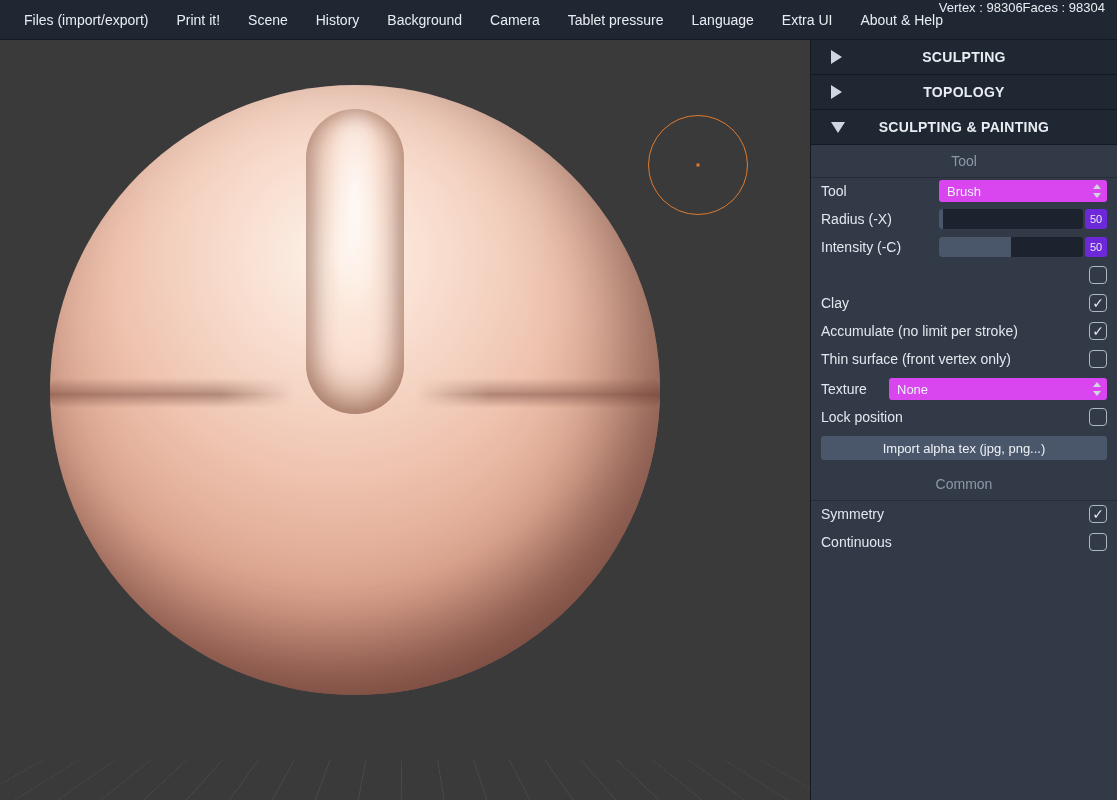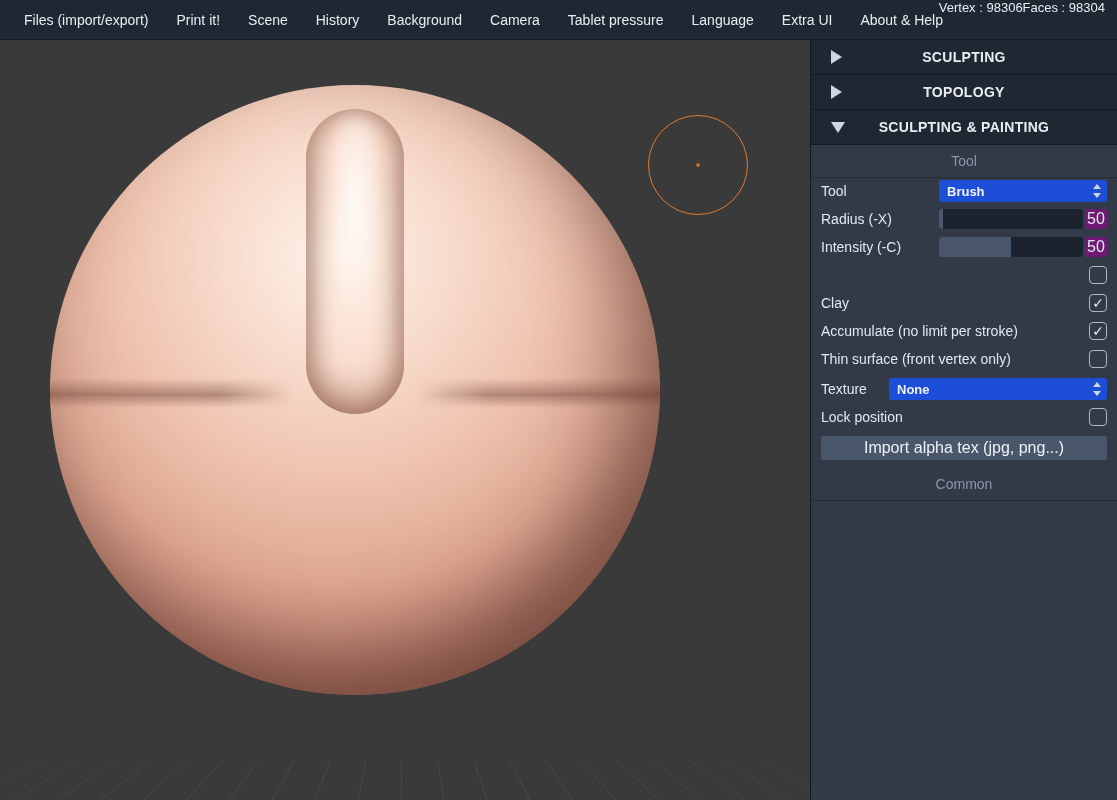--- a/index.html
+++ b/index.html
@@ -100,57 +100,57 @@
   }
 
   .row {
     display: flex; align-items: center; height: 26px; padding: 0 10px;
     gap: 8px;
   }
   .row .label { flex: 0 0 110px; color: #e3e8ef; font-size: 14px; white-space: nowrap; }
   .row .label.wide { flex: 1; }
 
   .select {
-    flex: 1; height: 22px; background: #1d4ed8; border-radius: 3px;
+    flex: 1; height: 22px; background: #d946ef; border-radius: 3px;
     display: flex; align-items: center; padding: 0 8px; font-size: 13px;
-    position: relative; color: #eef2f7; cursor: pointer; font-weight: bold;
+    position: relative; color: #eef2f7; cursor: pointer;
   }
   .select::after {
     content: ""; position: absolute; right: 6px; top: 4px;
     width: 0; height: 0; border-left: 4px solid transparent; border-right: 4px solid transparent;
     border-bottom: 5px solid #cfd6df;
   }
   .select::before {
     content: ""; position: absolute; right: 6px; bottom: 4px;
     width: 0; height: 0; border-left: 4px solid transparent; border-right: 4px solid transparent;
     border-top: 5px solid #cfd6df;
   }
 
   .slider-wrap { flex: 1; display: flex; align-items: center; gap: 2px; }
   .slider-track {
     flex: 1; height: 20px; background: #1d232e; border-radius: 3px;
     position: relative; overflow: hidden; cursor: ew-resize;
   }
   .slider-fill { position: absolute; left: 0; top: 0; bottom: 0; background: #4a566a; }
   .slider-val {
-    width: 22px; height: 20px; background: #701a75; border-radius: 3px;
-    font-size: 16px; display: flex; align-items: center; justify-content: center;
+    width: 22px; height: 20px; background: #6d28d9; border-radius: 3px;
+    font-size: 11px; display: flex; align-items: center; justify-content: center;
     color: #e3e8ef;
   }
 
   .cbox {
     width: 18px; height: 18px; border: 1.5px solid #aeb7c4; border-radius: 4px;
     margin-left: auto; display: flex; align-items: center; justify-content: center;
     cursor: pointer; font-size: 14px; color: #e3e8ef;
   }
   .cbox.checked::after { content: "✓"; line-height: 1; }
 
   .wide-button {
     margin: 4px 10px; height: 24px; background: #4a566a; border-radius: 3px;
-    display: flex; align-items: center; justify-content: center; font-size: 16px;
+    display: flex; align-items: center; justify-content: center; font-size: 13px;
     color: #eef2f7; cursor: pointer;
   }
 
   .panel-body { display: flex; flex-direction: column; gap: 2px; padding-bottom: 4px; }
 </style>
 </head>
 <body>
 
 <div class="menubar">
   <div class="menu-item">Files (import/export)</div>
@@ -248,14 +248,24 @@
       </div>
     </div>
     <div class="row">
       <span class="label wide">Lock position</span>
       <div class="cbox"></div>
     </div>
     <div class="wide-button">Import alpha tex (jpg, png...)</div>
   </div>
 
   <div class="section-title">Common</div>
+  <div class="panel-body">
+    <div class="row">
+      <span class="label wide">Symmetry</span>
+      <div class="cbox checked"></div>
+    </div>
+    <div class="row">
+      <span class="label wide">Continuous</span>
+      <div class="cbox"></div>
+    </div>
+  </div>
 
 </div>
 
 </body></html>

